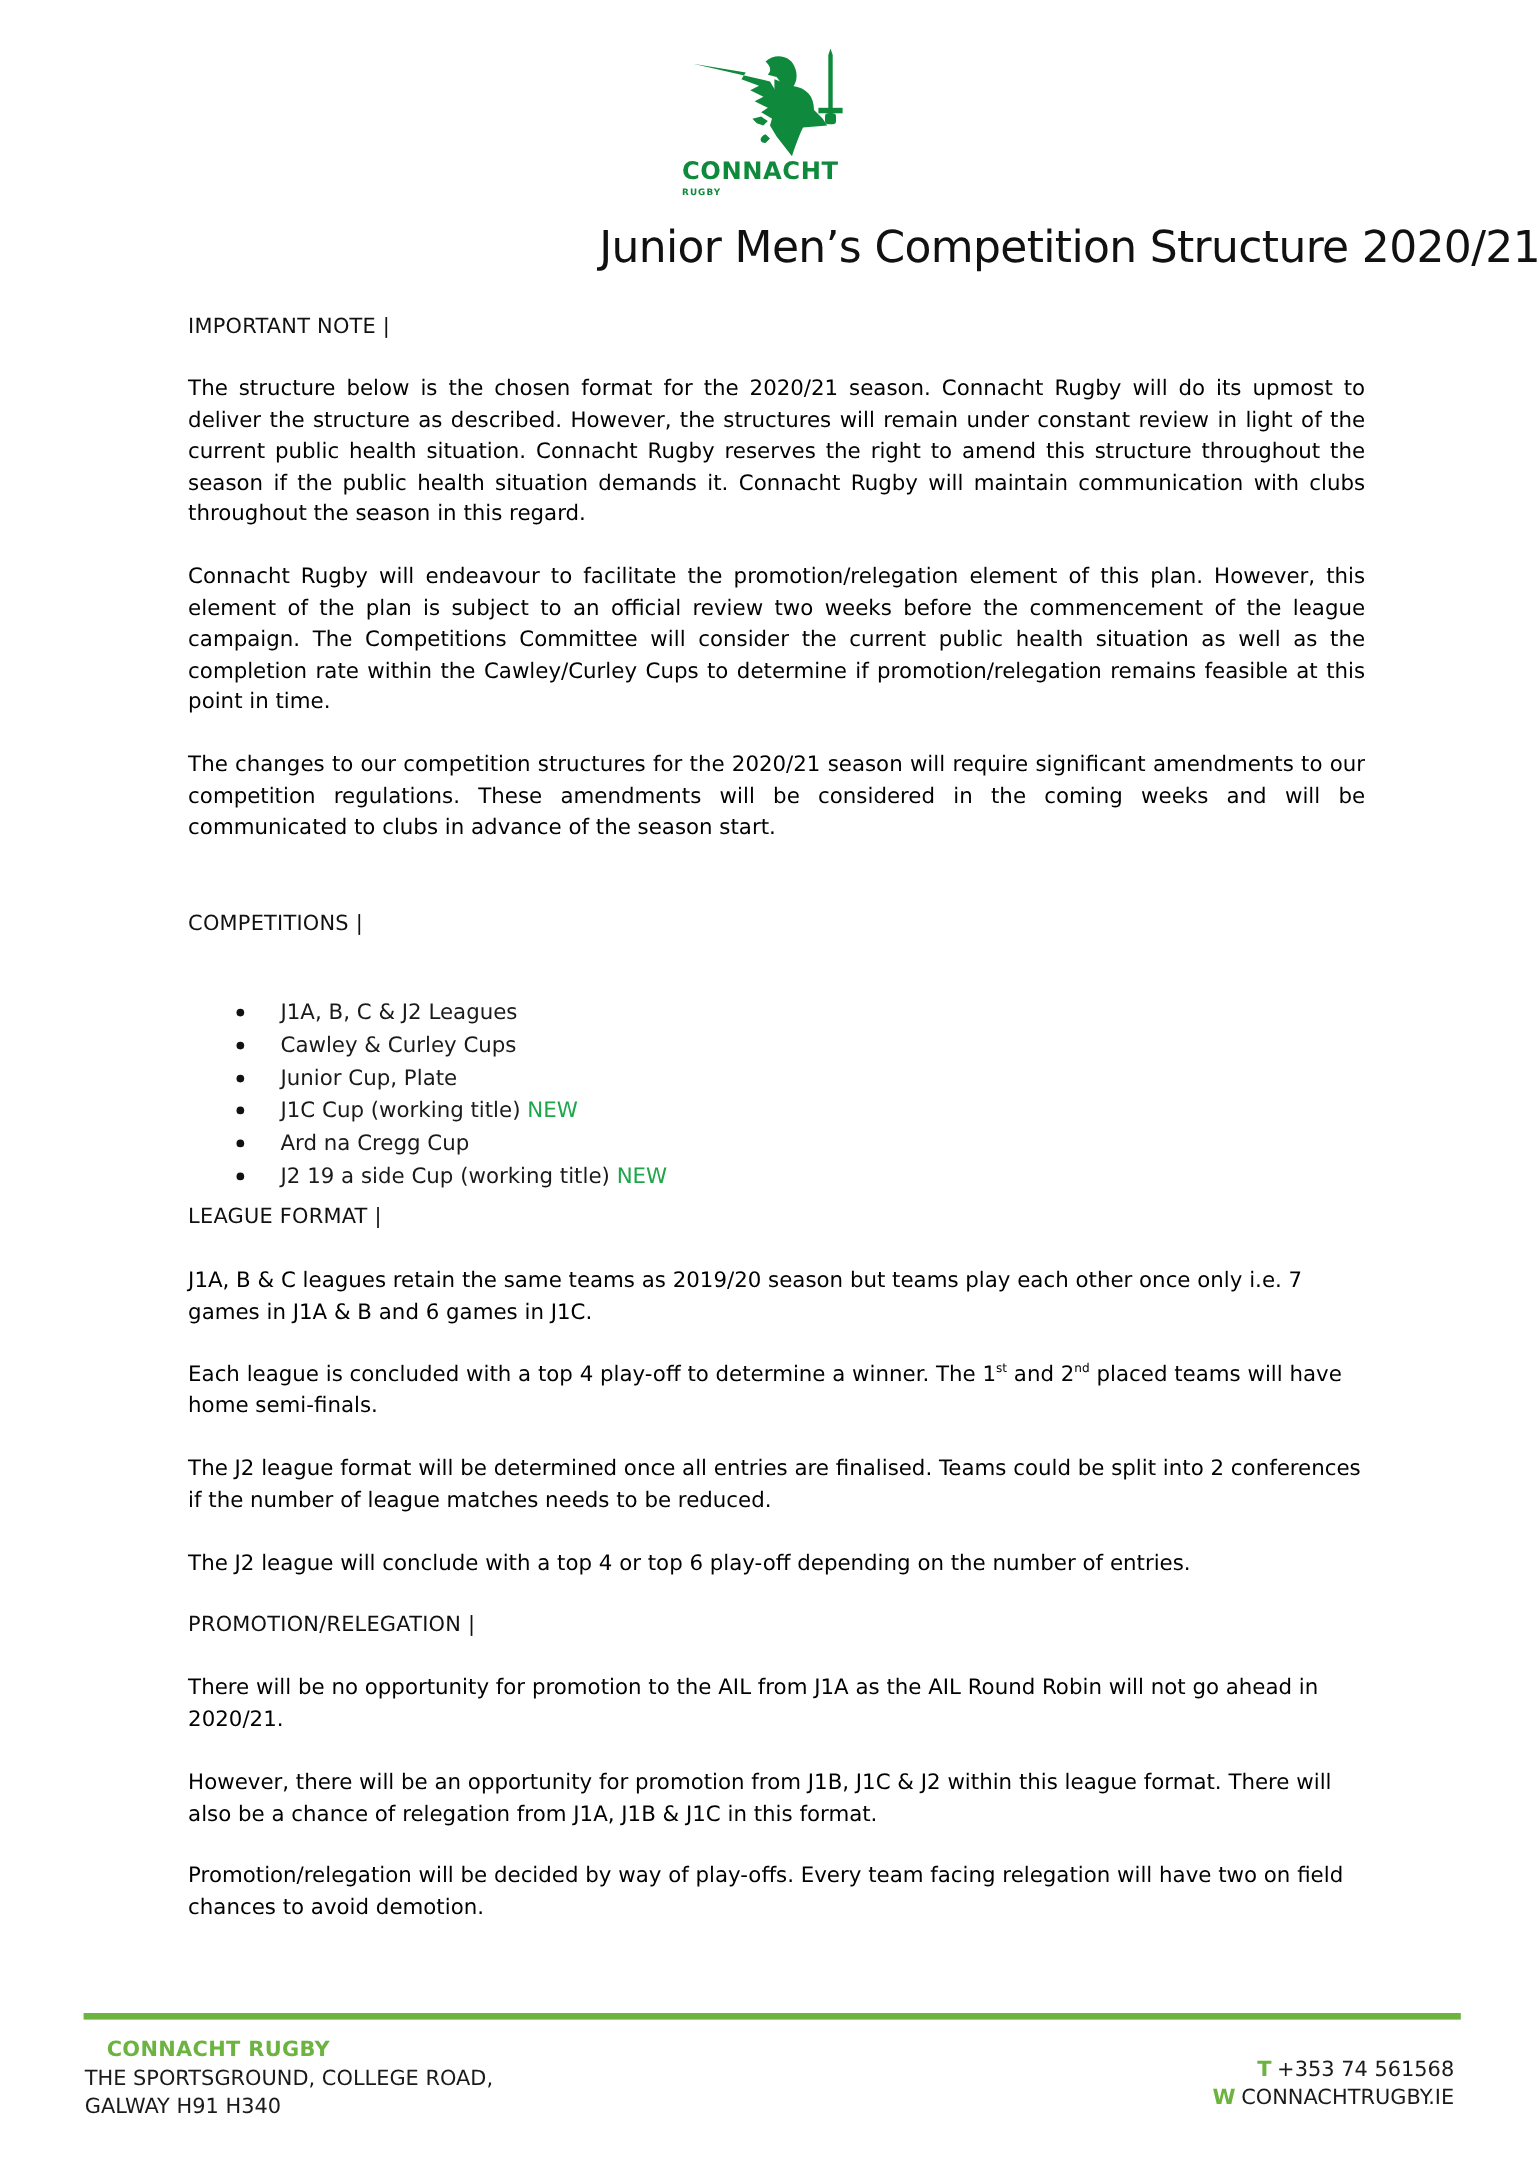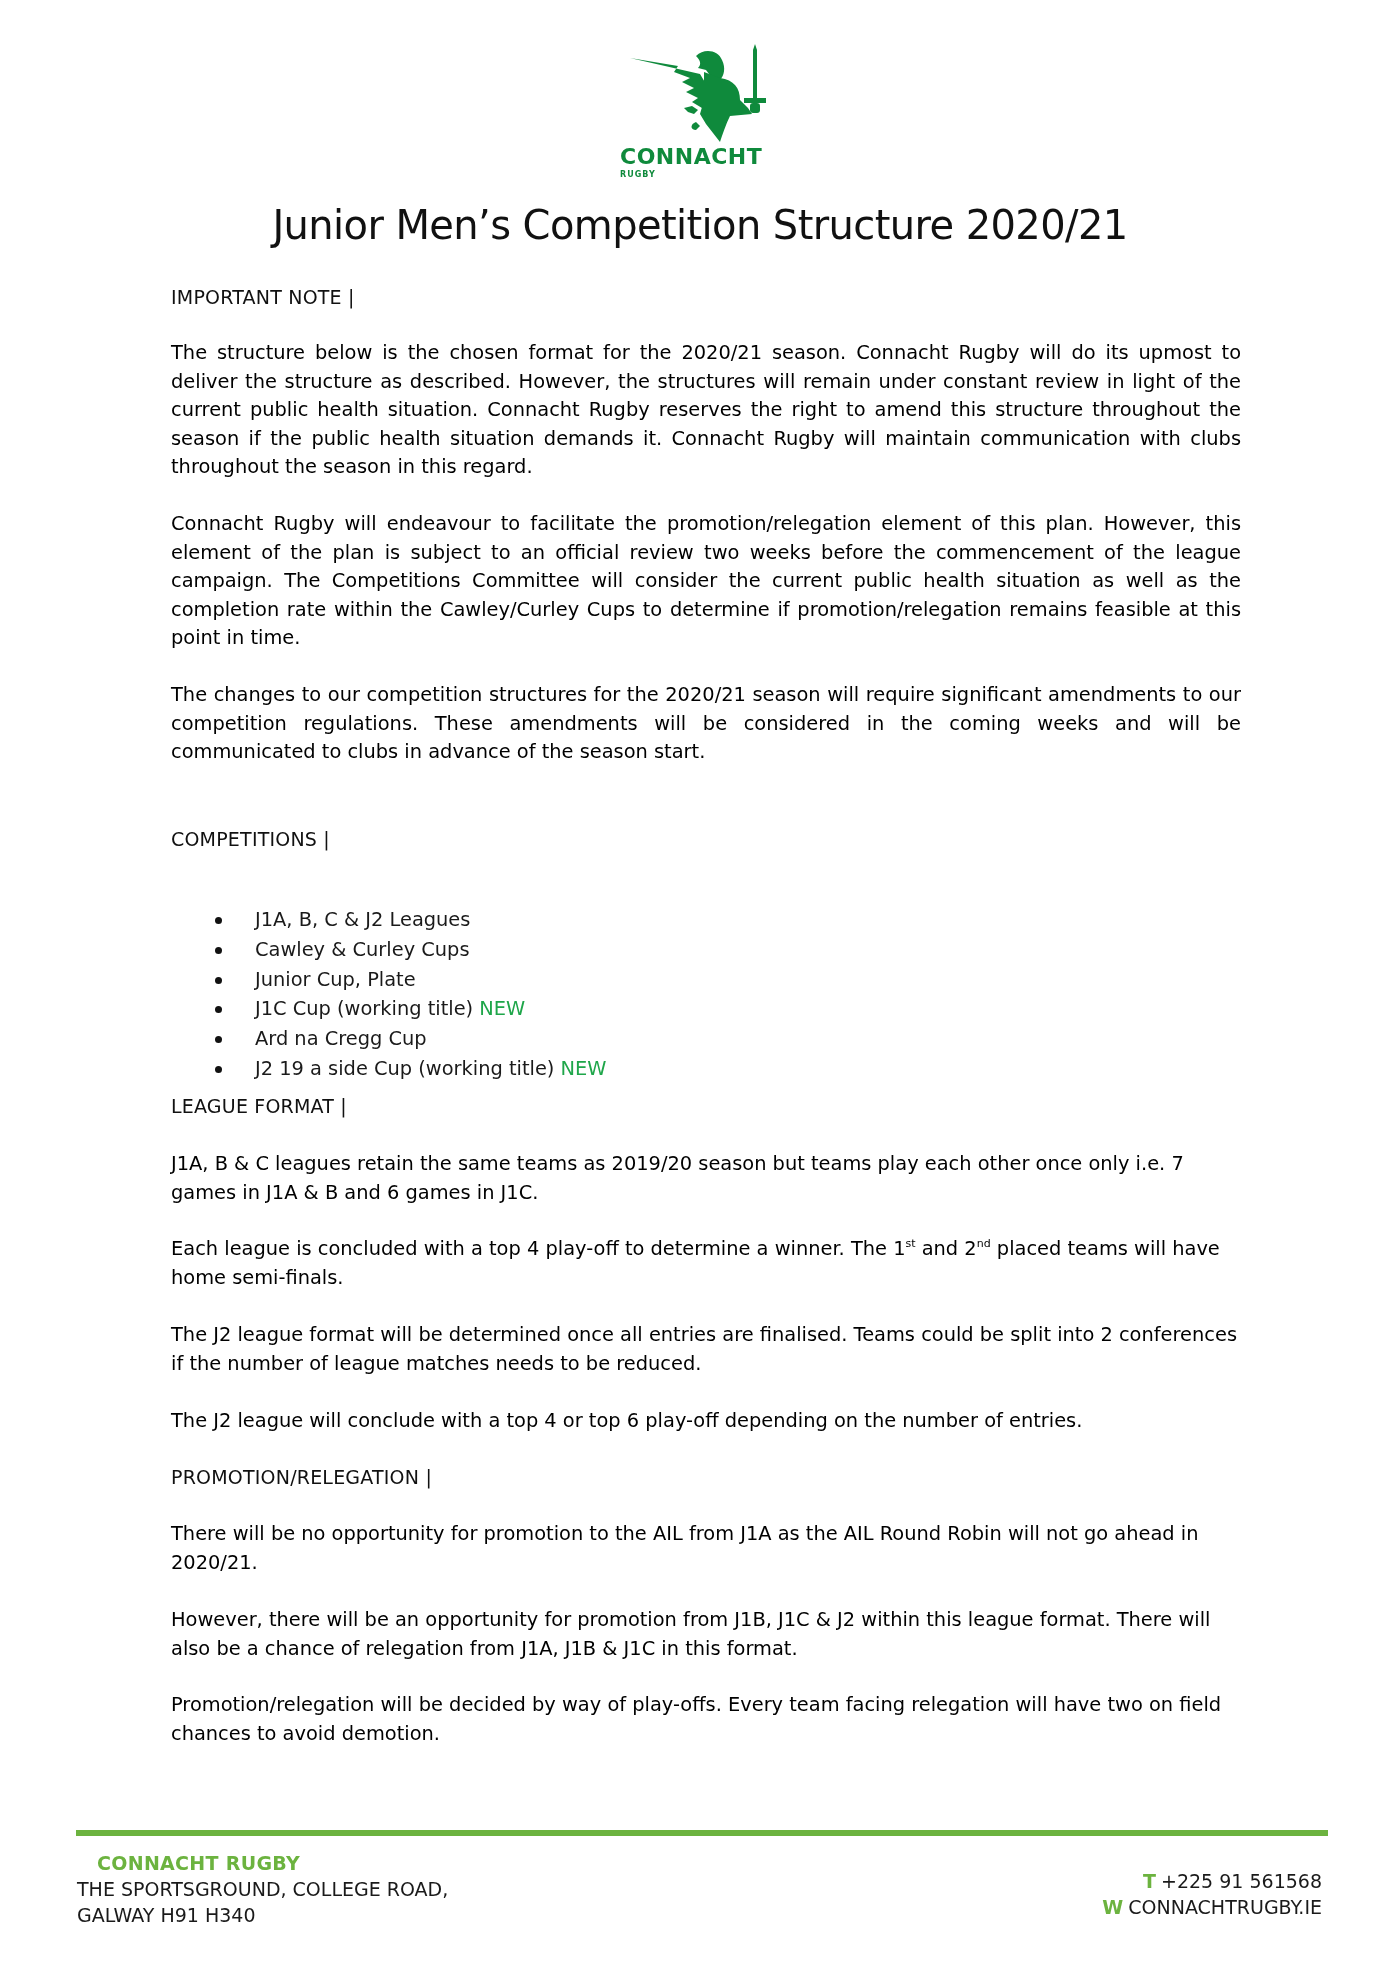--- a/index.html
+++ b/index.html
@@ -4,21 +4,21 @@
 <style>
   html, body { margin: 0; padding: 0; background: #ffffff; }
   body { width: 1400px; height: 1981px; position: relative; overflow: hidden;
          font-family: "DejaVu Sans", sans-serif; color: #1a1a1a; }
   .logo { position: absolute; left: 620px; top: 44px; width: 160px; height: 140px; }
   .logo svg { display: block; }
   .logo-word { position: absolute; left: 0; width: 160px; text-align: left;
                color: #0f8a3c; font-family: "DejaVu Sans", sans-serif; font-weight: bold; }
   .logo-word.main { top: 100px; font-size: 22px; letter-spacing: 0.5px; }
   .logo-word.sub { top: 126px; font-size: 8px; letter-spacing: 1px; }
-  .title { position: absolute; left: 0; width: 1400px; top: 202px; text-align: center;
+  .title { position: absolute; left: 0; width: 1400px; top: 202px; text-align: right;
            font-size: 40px; font-weight: normal; margin: 0; color: #111;
            font-family: "DejaVu Sans", sans-serif; letter-spacing: -0.6px; }
   .content { position: absolute; left: 171px; width: 1070px; top: 0; }
   .heading { position: absolute; left: 0; font-size: 19px; margin: 0; font-weight: normal;
              color: #111; letter-spacing: 0.2px; }
   .para { position: absolute; left: 0; width: 1070px; font-size: 19.4px; line-height: 28.6px;
           margin: 0; color: #000000; }
   .justify { text-align: justify; text-align-last: left; }
   .para sup { font-size: 11px; line-height: 0; vertical-align: 8px; }
   .bullets { position: absolute; left: 0; top: 905px; list-style: none; margin: 0; padding: 0; }
@@ -91,15 +91,15 @@
   <p class="para" style="top:1691px">Promotion/relegation will be decided by way of play-offs. Every team facing relegation will have two on field chances to avoid demotion.</p>
 </div>
 
 <div class="footer-line"></div>
 <div class="footer-left">
   <div class="org">CONNACHT RUGBY</div>
   <div>THE SPORTSGROUND, COLLEGE ROAD,</div>
   <div>GALWAY H91 H340</div>
 </div>
 <div class="footer-right">
-  <div><span class="lbl">T</span><span>+225 91 561568</span></div>
+  <div><span class="lbl">T</span><span>+353 74 561568</span></div>
   <div><span class="lbl">W</span><span>CONNACHTRUGBY.IE</span></div>
 </div>
 
 </body></html>

